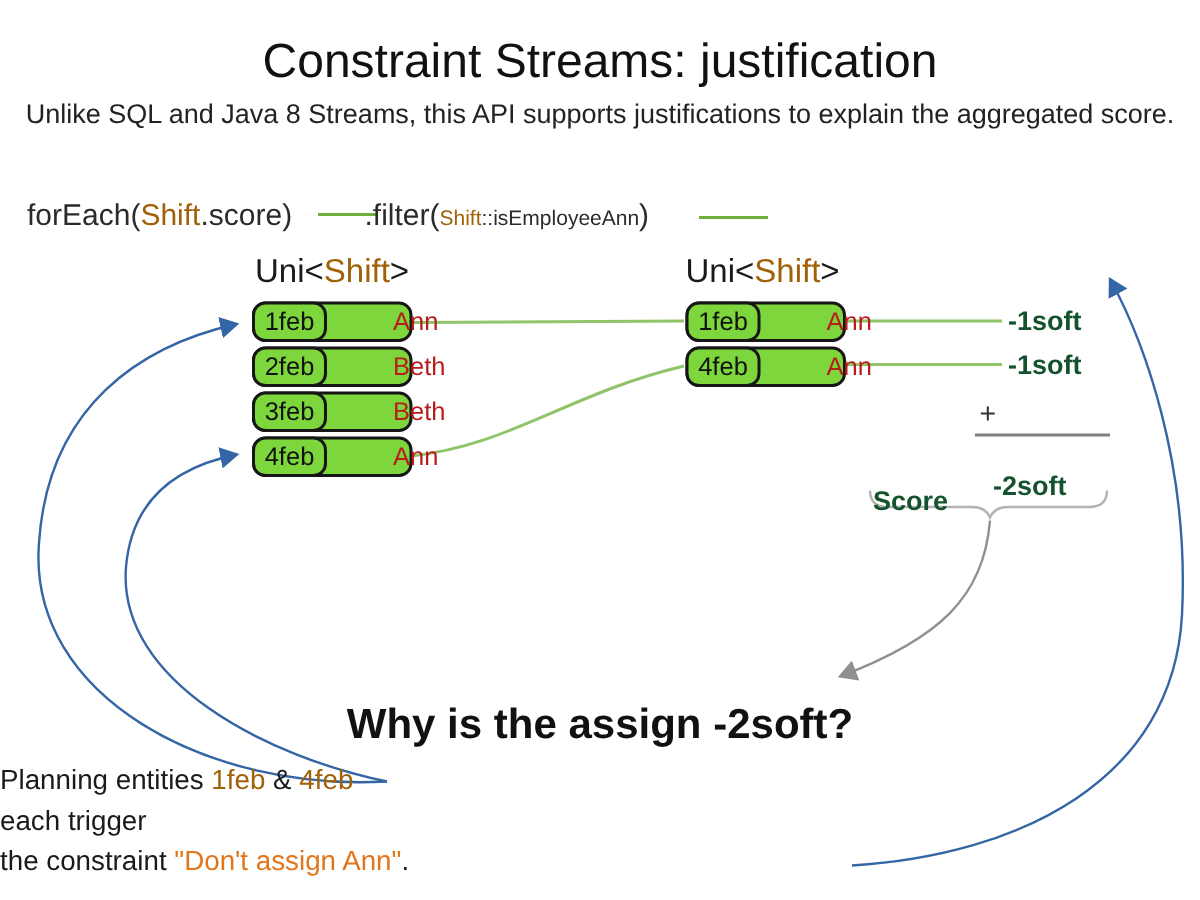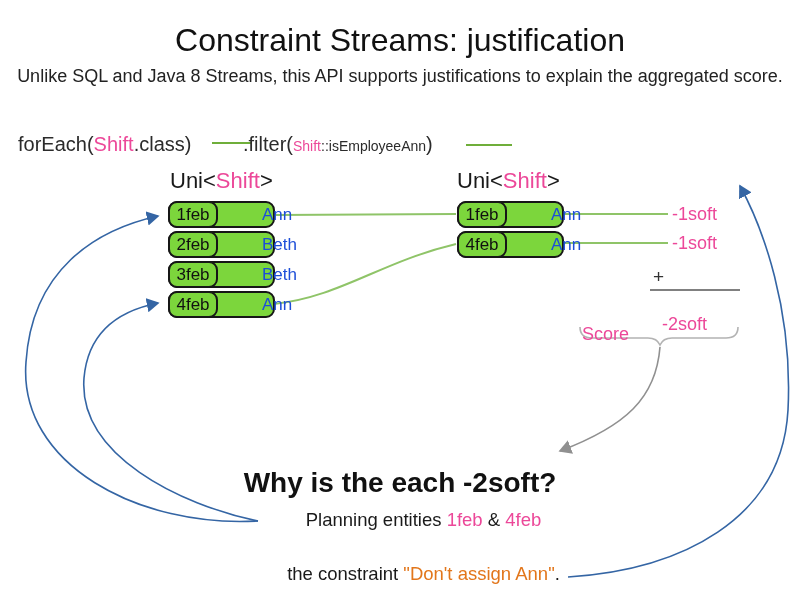--- a/index.html
+++ b/index.html
@@ -8,47 +8,47 @@
     font-family:"Liberation Sans",sans-serif;color:#1a1a1a;
   }
   .overlay{position:absolute;left:0;top:0;width:800px;height:600px;pointer-events:none;}
   .abs{position:absolute;white-space:nowrap;}
 
   .title{left:0;right:0;top:22px;text-align:center;font-size:32px;font-weight:400;color:#111;}
   .subtitle{left:0;right:0;top:66px;text-align:center;font-size:18px;color:#222;}
 
   .code{font-size:20px;color:#2b2b2b;}
   .code .sm{font-size:14px;}
-  .green-t{color:#ec4899;}
+  .green-t{color:#a16207;}
   .orange-t{color:#e2761b;}
   .code-line{line-height:28px;}
 
   .uni-label{font-size:22px;color:#1a1a1a;}
 
   .stream{position:absolute;z-index:2;}
   .srow{
     position:relative;display:flex;align-items:center;width:107px;height:27px;
     background:#7cd63c;border:2px solid #161616;border-radius:9px;
     box-sizing:border-box;margin-bottom:3px;
   }
   .date-cell{
     flex:none;width:50px;height:27px;margin:-2px 0 -2px -2px;box-sizing:border-box;
     background:#7cd63c;border:2px solid #161616;border-radius:9px;
     display:flex;align-items:center;justify-content:center;
     font-size:17px;color:#111;
   }
   .name-cell{
-    flex:1;text-align:center;font-size:17px;color:#1d4ed8;padding-left:44px;
+    flex:1;text-align:center;font-size:17px;color:#b91c1c;padding-left:44px;
   }
 
-  .score-txt{font-size:18px;color:#ec4899;}
+  .score-txt{font-size:18px;color:#14532d;font-weight:bold;}
   .plus{font-size:19px;color:#333;}
 
   .why-head{left:0;right:0;top:467px;text-align:center;font-size:28px;font-weight:700;color:#111;}
-  .why-line{left:0;right:0;text-align:center;font-size:18.5px;color:#1a1a1a;padding-left:47px;}
+  .why-line{left:0;right:0;font-size:18.5px;color:#1a1a1a;}
 </style>
 </head>
 <body>
 
 <div class="slide">
 
   <svg class="overlay" viewBox="0 0 800 600">
     <defs>
       <marker id="arrow-blue" markerWidth="9" markerHeight="9" refX="7" refY="4.5" orient="auto">
         <path d="M0,0 L8,4.5 L0,9 z" fill="#3465a4"></path>
@@ -75,21 +75,21 @@
     <path d="M 258 521 C 140 528, 18 465, 26 362 C 32 270, 95 230, 158 216" stroke="#3465a4" stroke-width="1.6" fill="none" marker-end="url(#arrow-blue)"></path>
     <path d="M 258 521 C 180 505, 78 455, 84 378 C 88 332, 118 311, 158 303" stroke="#3465a4" stroke-width="1.6" fill="none" marker-end="url(#arrow-blue)"></path>
 
     <path d="M 568 577 C 680 570, 782 520, 788 410 C 793 310, 763 228, 740 186" stroke="#3465a4" stroke-width="1.6" fill="none" marker-end="url(#arrow-blue)"></path>
   </svg>
 
   <div class="abs title">Constraint Streams: justification</div>
   <div class="abs subtitle">Unlike SQL and Java 8 Streams, this API supports justifications to explain the aggregated score.</div>
 
   <div class="abs code code-line" style="left:18px;top:130px;">
-    <span>forEach(</span><span class="green-t">Shift</span><span>.class)</span>
+    <span>forEach(</span><span class="green-t">Shift</span><span>.score)</span>
   </div>
 
   <div class="abs code code-line" style="left:243px;top:130px;">
     <span>.filter(</span><span class="sm green-t">Shift</span><span class="sm">::isEmployeeAnn</span><span>)</span>
   </div>
 
 
   <div class="abs uni-label" style="left:170px;top:168px;">
     <span>Uni&lt;</span><span class="green-t">Shift</span><span>&gt;</span>
   </div>
@@ -126,21 +126,22 @@
       <div class="name-cell">Ann</div>
     </div>
   </div>
 
   <div class="abs score-txt" style="left:672px;top:204px;">-1soft</div>
   <div class="abs score-txt" style="left:672px;top:233px;">-1soft</div>
   <div class="abs plus" style="left:653px;top:266px;">+</div>
   <div class="abs score-txt" style="left:582px;top:297px;margin-top:27px;">Score</div>
   <div class="abs score-txt" style="left:662px;top:314px;">-2soft</div>
 
-  <div class="abs why-head">Why is the each -2soft?</div>
+  <div class="abs why-head">Why is the assign -2soft?</div>
   <div class="abs why-line" style="top:509px;">
     <span>Planning entities </span><span class="green-t">1feb</span><span> &amp; </span><span class="green-t">4feb</span>
   </div>
+  <div class="abs why-line" style="top:536px;">each trigger</div>
   <div class="abs why-line" style="top:563px;">
     <span>the constraint </span><span class="orange-t">"Don't assign Ann"</span><span>.</span>
   </div>
 
 </div>
 
 </body></html>

